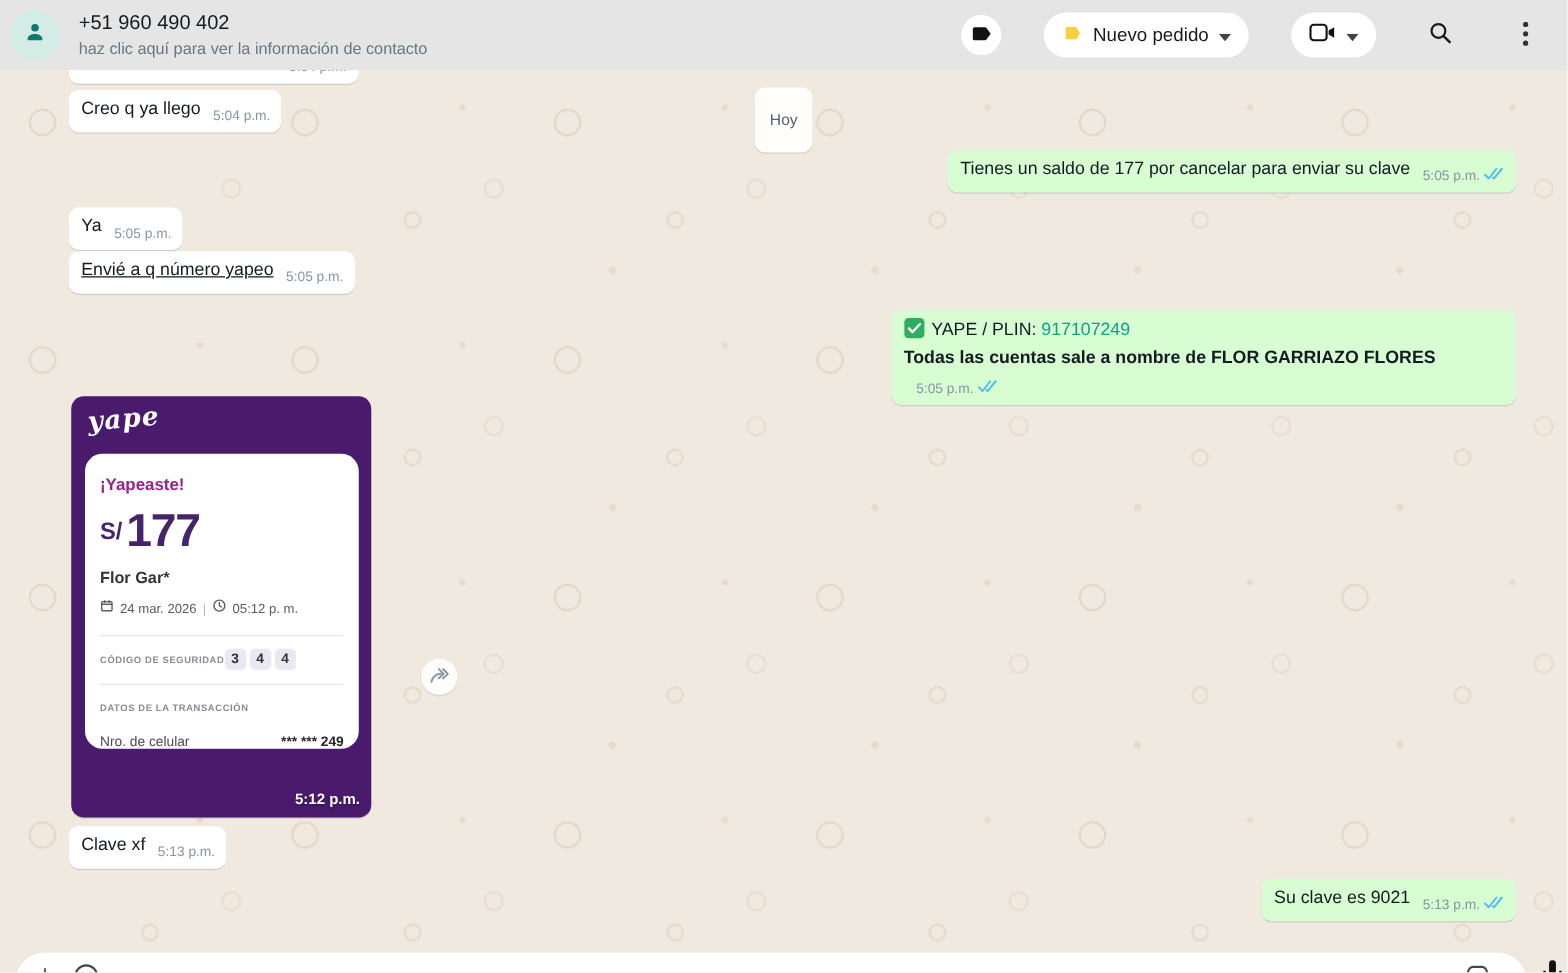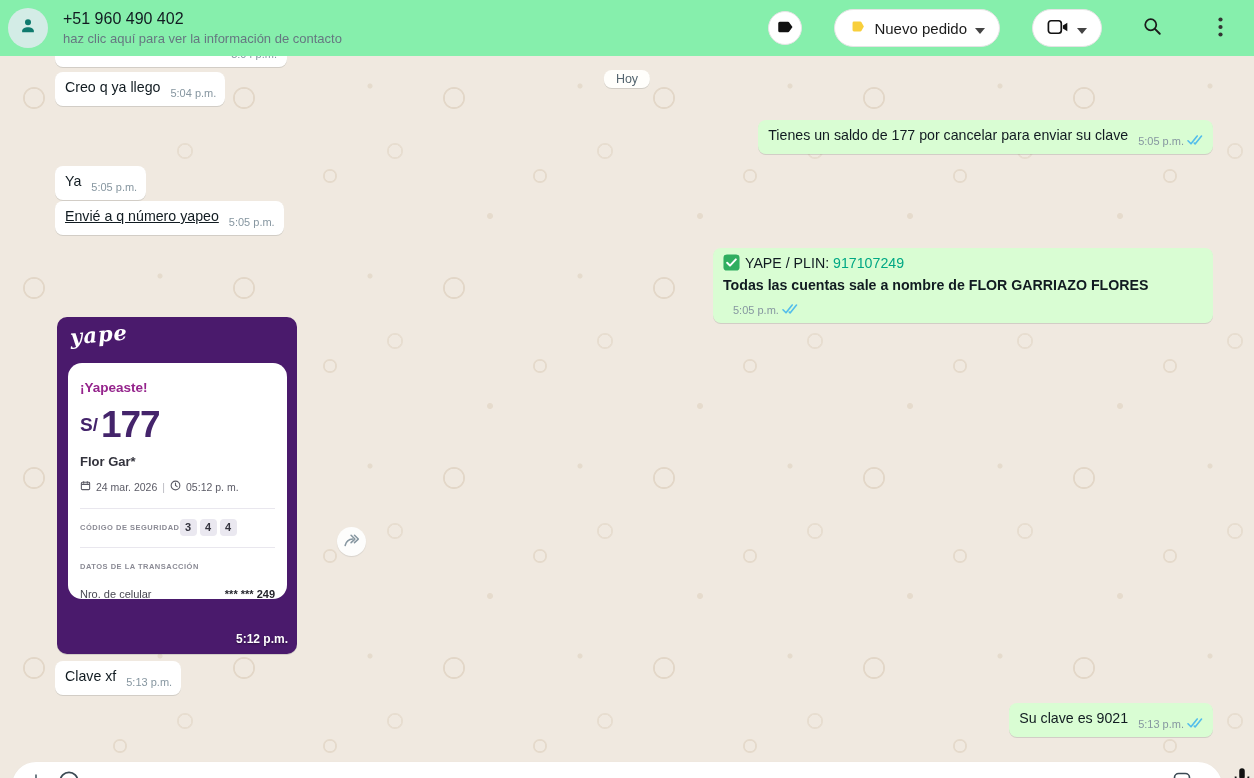--- a/index.html
+++ b/index.html
@@ -1,20 +1,20 @@
 <!DOCTYPE html>
 <html><head>
 <meta charset="utf-8">
 <style>
   * { margin:0; padding:0; box-sizing:border-box; }
   html,body { width:1254px; height:778px; overflow:hidden; font-family:"Liberation Sans", sans-serif; }
   .app { width:1254px; height:778px; display:flex; flex-direction:column; background:#fff; }
 
   
-  .header { height:56px; background:#86efac; display:flex; align-items:center; padding:0 16px 0 8px; flex:none; position:relative; z-index:5; }
+  .header { height:56px; background:#e5e5e5; display:flex; align-items:center; padding:0 16px 0 8px; flex:none; position:relative; z-index:5; }
   .avatar { width:40px; height:40px; border-radius:50%; background:#d3ece6; display:flex; align-items:center; justify-content:center; cursor:pointer; flex:none; }
   .contact { margin-left:15px; cursor:pointer; min-width:0; }
   .contact .title { font-size:16px; color:#111b21; line-height:21px; }
   .contact .subtitle { font-size:13px; color:#667781; line-height:19px; }
   .header-actions { margin-left:auto; display:flex; align-items:center; gap:32px; }
   .circle-btn { width:34px; height:34px; border-radius:50%; border:1px solid #e4e4e4; background:#fff; display:flex; align-items:center; justify-content:center; cursor:pointer; }
   .pill-btn { height:38px; border-radius:19px; border:1px solid #e4e4e4; background:#fff; display:flex; align-items:center; gap:8px; padding:0 14px; cursor:pointer; font-size:15px; color:#1b1b1b; font-family:inherit; }
   .icon-btn { width:36px; height:36px; border:none; background:transparent; display:flex; align-items:center; justify-content:center; cursor:pointer; }
 
   
@@ -31,21 +31,21 @@
 
   .bubble { position:absolute; max-width:640px; padding:6px 9px 8px 10px; border-radius:8px;
     font-size:14.2px; line-height:19px; color:#111b21; box-shadow:0 1px .5px rgba(11,20,26,.13); cursor:pointer; }
   .in  { background:#ffffff; }
   .out { background:#d9fdd3; }
   .meta { display:inline-block; white-space:nowrap; margin-left:10px; transform:translateY(5px); }
   .meta .time { font-size:11px; color:#8696a0; }
   .meta svg { margin-left:3px; vertical-align:-1px; }
 
   .date-pill { position:absolute; top:14px; left:50%; transform:translateX(-50%); background:#fffefb;
-    color:#54656f; font-size:12.5px; padding:2px 12px; border-radius:8px; box-shadow:0 1px .5px rgba(11,20,26,.13); }
+    color:#54656f; font-size:12.5px; padding:19px 12px; border-radius:8px; box-shadow:0 1px .5px rgba(11,20,26,.13); }
 
   .link { color:#00a884; cursor:pointer; }
   .bold-line { font-weight:bold; }
   .emoji-check { display:inline-block; vertical-align:-3px; margin-right:5px; }
 
   
   .img-bubble { position:absolute; left:57px; top:261px; width:240px; height:337px; border-radius:10px;
     box-shadow:0 1px .5px rgba(11,20,26,.13); cursor:pointer; overflow:hidden; background:#4a1a6c; padding:0; }
   .yape-logo { position:absolute; top:8px; left:13px; color:#ffffff; font-family:"DejaVu Serif", serif;
     font-style:italic; font-weight:bold; font-size:21px; transform:rotate(-5deg); letter-spacing:1px; }

